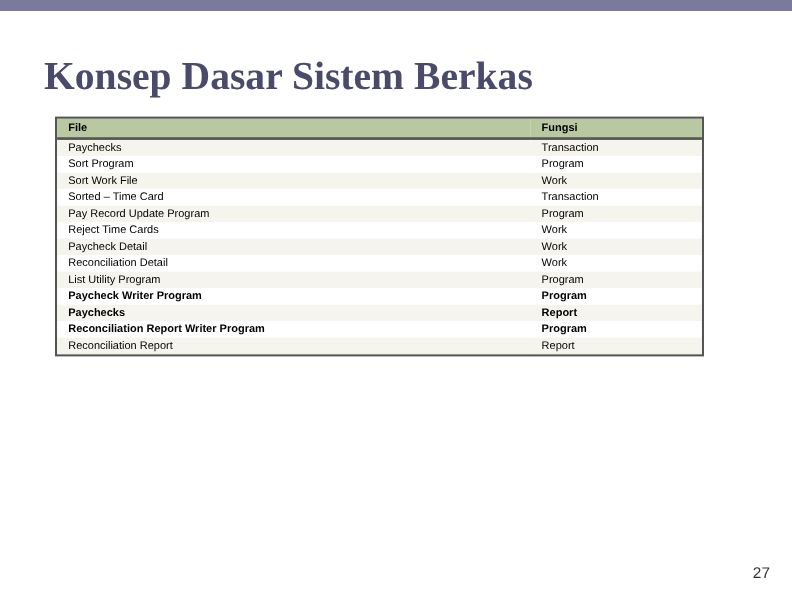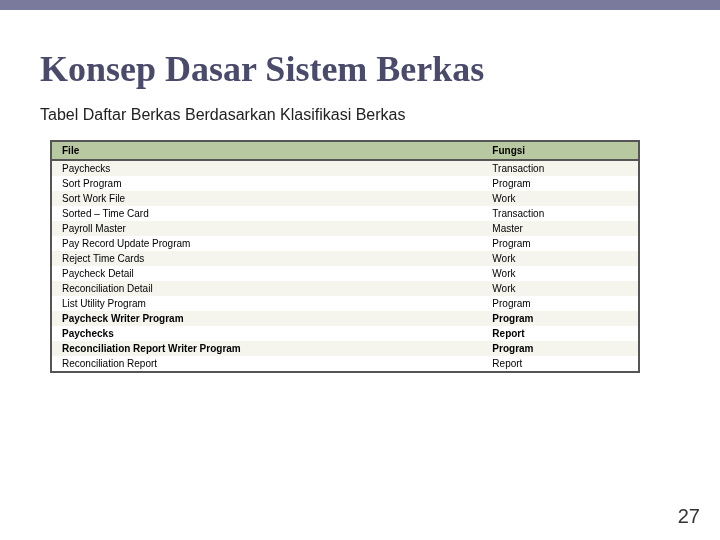--- a/index.html
+++ b/index.html
@@ -75,31 +75,30 @@
       padding: 2px 10px;
       color: #000;
     }
     .highlighted-row td {
       font-weight: bold;
     }
     .page-number {
       position: absolute;
       bottom: 12px;
       right: 20px;
-      font-size: 20px;
+      font-size: 14px;
       color: #333;
     }
   </style>
 </head>
 <body>
 
 <div class="slide">
   <div class="top-bar"></div>
   <div class="title">Konsep Dasar Sistem Berkas</div>
-  <div class="subtitle">Tabel Daftar Berkas Berdasarkan Klasifikasi Berkas</div>
   <div class="table-wrapper">
     <table>
       <thead>
         <tr>
           <th>File</th>
           <th>Fungsi</th>
         </tr>
       </thead>
       <tbody id="table-body">
       <tr>
@@ -110,24 +109,20 @@
             <td>Sort Program</td>
             <td>Program</td>
           </tr>
           <tr>
             <td>Sort Work File</td>
             <td>Work</td>
           </tr>
           <tr>
             <td>Sorted – Time Card</td>
             <td>Transaction</td>
-          </tr>
-          <tr>
-            <td>Payroll Master</td>
-            <td>Master</td>
           </tr>
           <tr>
             <td>Pay Record Update Program</td>
             <td>Program</td>
           </tr>
           <tr>
             <td>Reject Time Cards</td>
             <td>Work</td>
           </tr>
           <tr>

